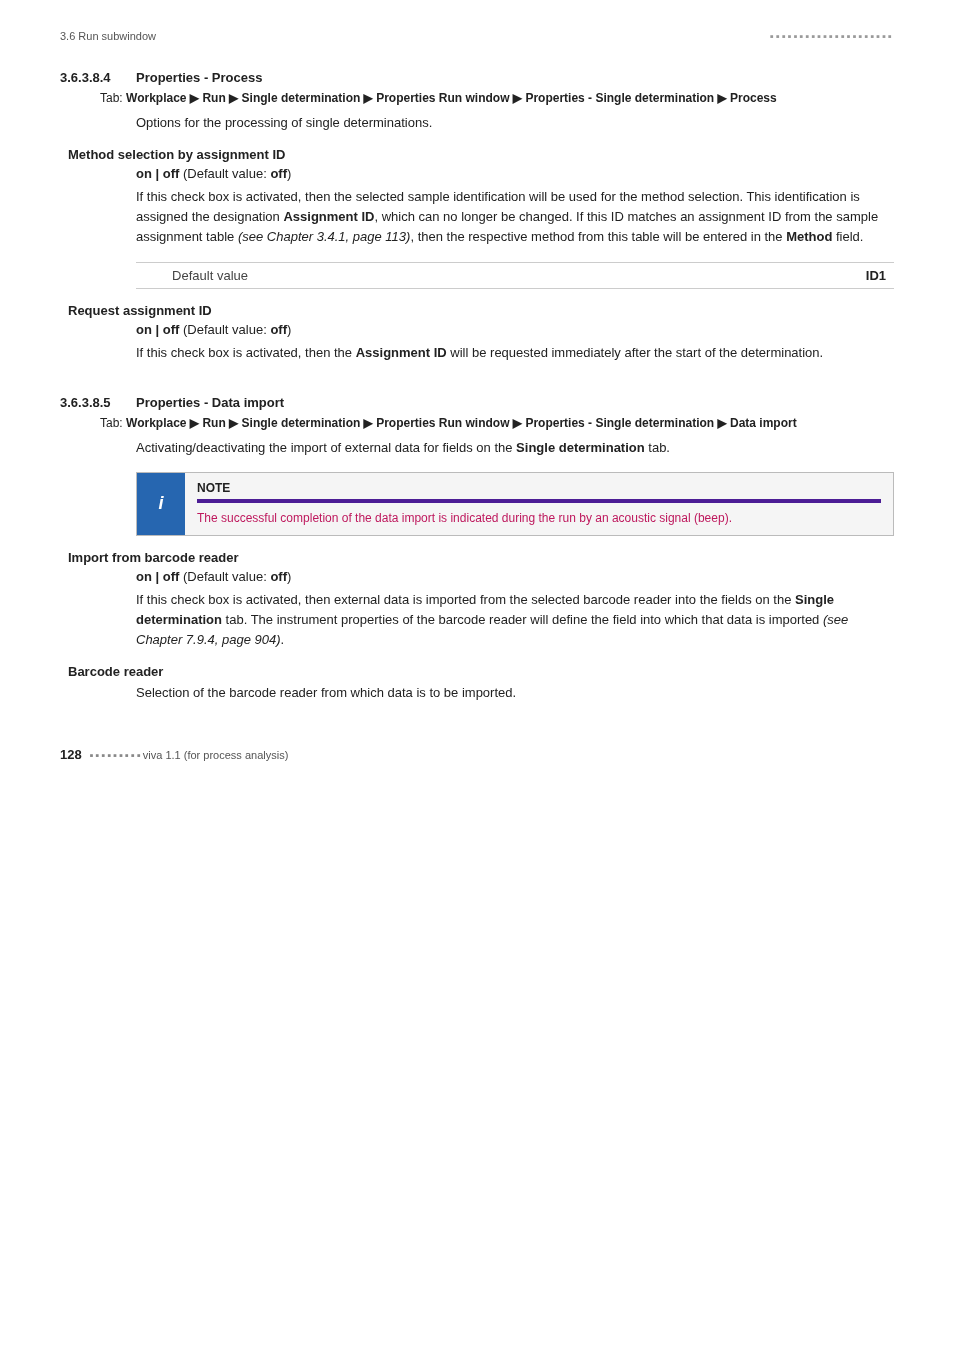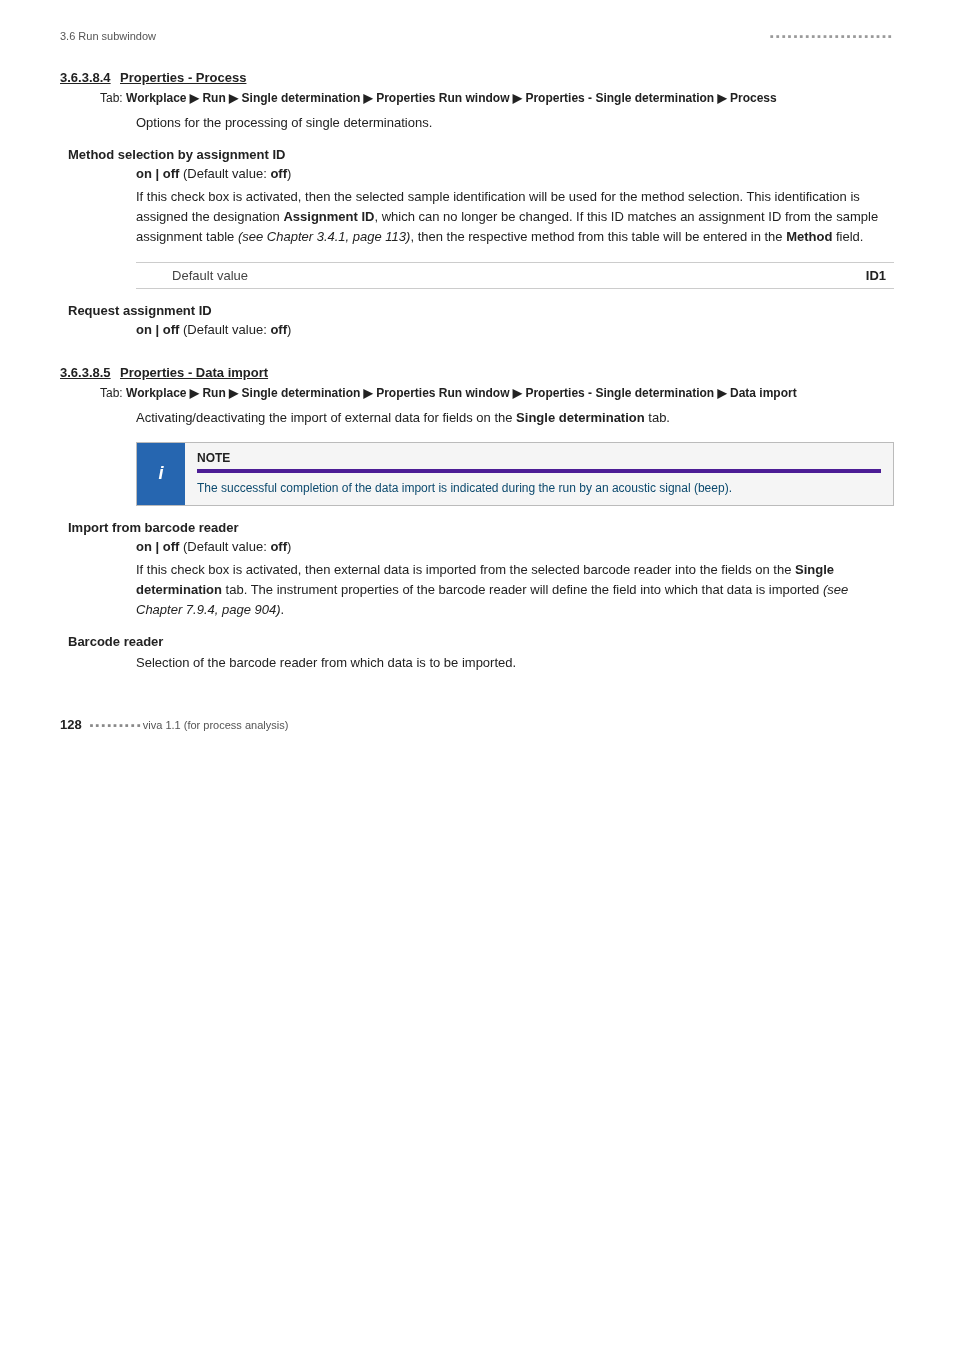--- a/index.html
+++ b/index.html
@@ -24,23 +24,22 @@
 
     .page-header-dots {
       letter-spacing: 2px;
       color: #999;
       font-size: 11px;
     }
 
     
     .section-heading {
       display: flex;
-      gap: 0;
+      gap: 16px;
       margin-bottom: 6px;
-      text-decoration: underline;
     }
     .section-number {
       font-weight: bold;
       font-size: 13px;
       min-width: 60px;
     }
     .section-title {
       font-weight: bold;
       font-size: 13px;
     }
@@ -134,21 +133,21 @@
     .note-title {
       font-weight: bold;
       font-size: 12px;
       border-bottom: 4px solid #4c1d95;
       margin-bottom: 6px;
       padding-bottom: 4px;
     }
     .note-text {
       font-size: 12px;
       line-height: 1.5;
-      color: #0c4a6e;
+      color: #be185d;
     }
 
     
     .page-footer {
       display: flex;
       align-items: center;
       margin-top: 40px;
       padding-top: 4px;
     }
     .page-number {
@@ -216,20 +215,23 @@
       </table>
   </div>
 
   <div>
     <div class="subsection-heading">
       Request assignment ID
     </div>
     <div class="on-off-line">
       <b>on | off</b> (Default value: <b>off</b>)
     </div>
+    <div class="description">
+      If this check box is activated, then the <b>Assignment ID</b> will be requested immediately after the start of the determination.
+    </div>
   </div>
 </div>
 
 <div class="separator"></div>
 
 <div class="section-block">
   <div class="section-heading">
     <span class="section-number">3.6.3.8.5</span>
     <span class="section-title">Properties - Data import</span>
   </div>

